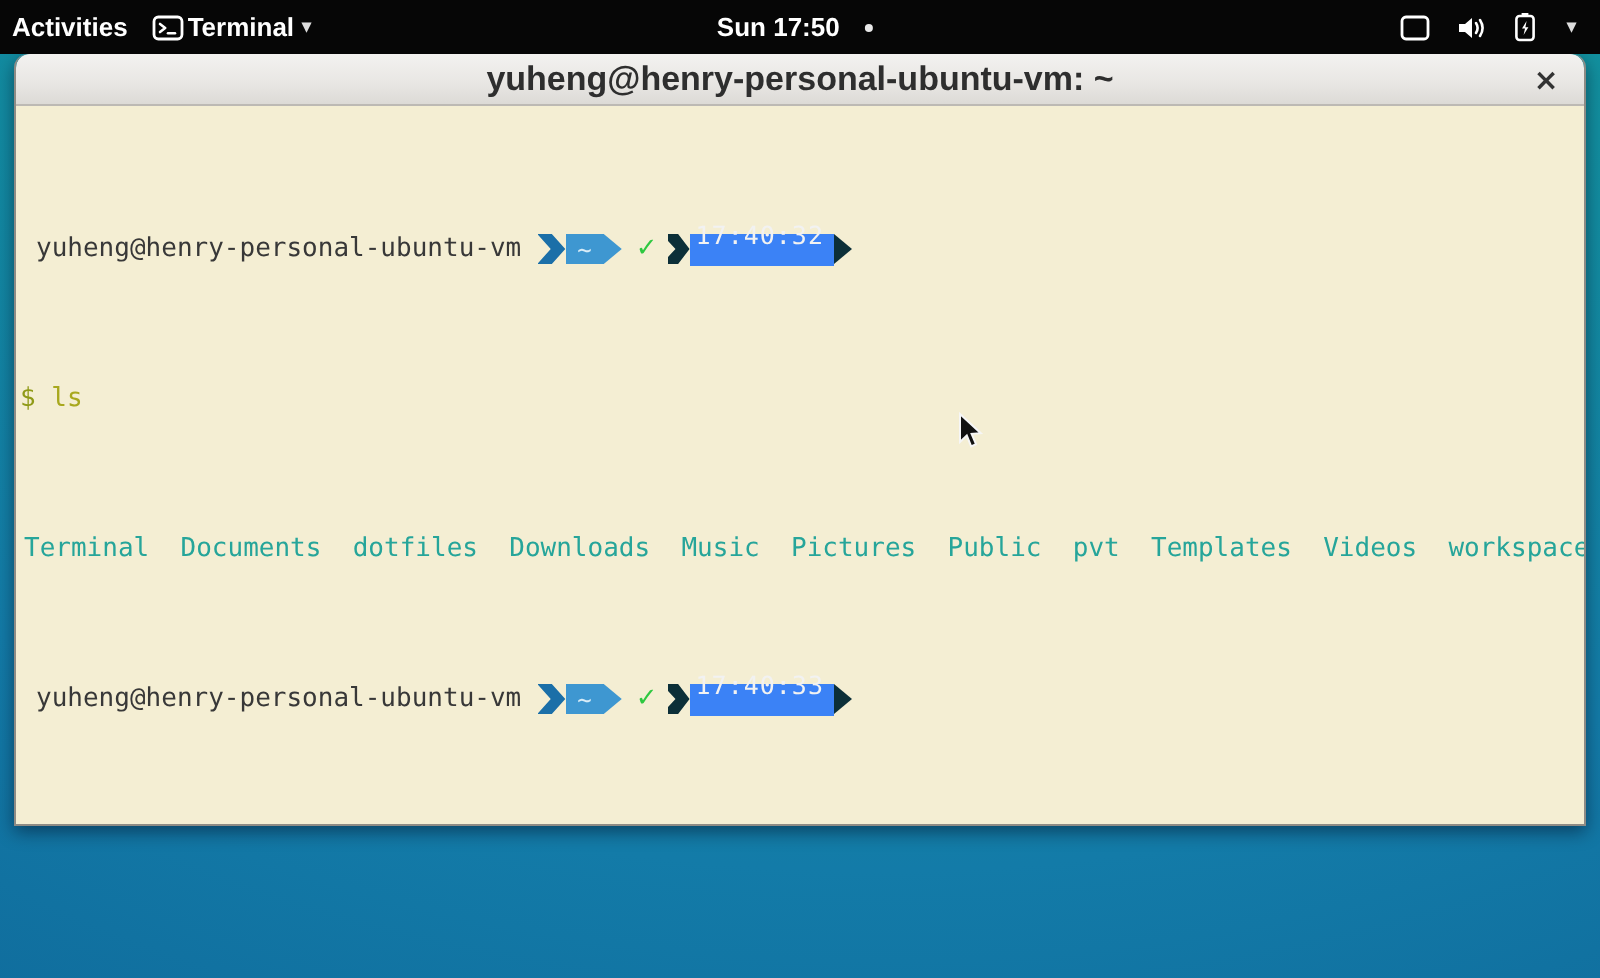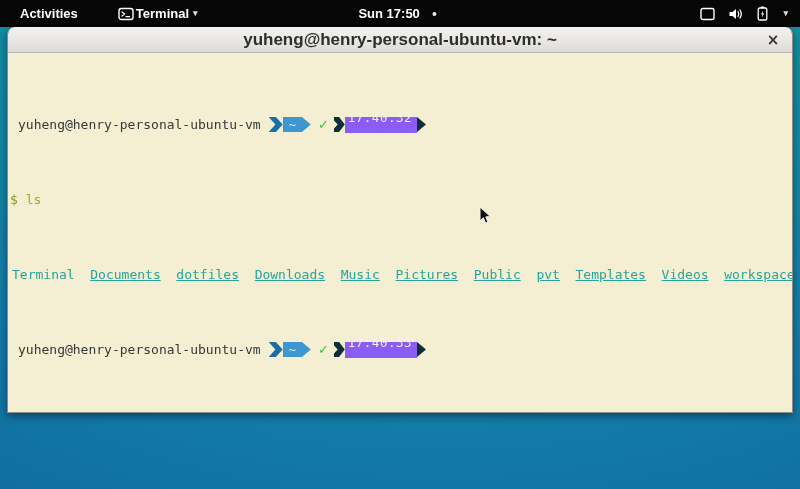--- a/index.html
+++ b/index.html
@@ -11,21 +11,21 @@
       radial-gradient(ellipse 130% 170% at 55% -30%, #0ea795 0%, #12909e 40%, #137ba8 70%, #0e6597 100%);
   }
 
   
   .topbar {
     position:absolute; left:0; top:0; width:800px; height:27px;
     background:#060606; color:#fff; display:flex; align-items:center;
     font-size:13px; font-weight:700; z-index:5;
   }
   .tb-left { display:flex; align-items:center; height:100%; }
-  .tb-item { display:flex; align-items:center; height:100%; padding:0 20px; cursor:default; }
+  .tb-item { display:flex; align-items:center; height:100%; padding:0 6px; cursor:default; }
   .appmenu { gap:2px; }
   .term-icon svg { display:block; }
   .caret { font-size:9px; line-height:1; margin-left:2px; color:#ddd; }
   .tb-center {
     position:absolute; left:50%; top:0; transform:translateX(-53%);
     height:100%; display:flex; align-items:center; gap:13px;
   }
   .notif-dot { width:4px; height:4px; border-radius:50%; background:#e8e8e8; display:inline-block; }
   .tb-right {
     position:absolute; right:0; top:0; height:100%;
@@ -68,28 +68,28 @@
   .pl { display:inline-flex; align-items:stretch; height:15px; }
   .pl-chev-blue { width:14px; background:#1b6fa8;
     clip-path:polygon(0 0, 52% 0, 100% 50%, 52% 100%, 0 100%, 48% 50%); }
   .pl-seg-blue { background:#3e97d1; color:#d9ecf7; padding:0 6px;
     display:flex; align-items:center; font-size:12px; }
   .pl-tip-blue { width:9px; background:#3e97d1; clip-path:polygon(0 0, 100% 50%, 0 100%); }
   .check { color:#2ec840; font-weight:700; padding:0 5px 0 7px;
     font-family:"DejaVu Sans", sans-serif; font-size:13px; }
   .pl-notch-dark { width:11px; background:#0c2f38;
     clip-path:polygon(0 0, 48% 0, 100% 50%, 48% 100%, 0 100%, 0 78%, 36% 50%, 0 22%); }
-  .pl-seg-dark { background:#8b5cf6; color:#f2f2f2; padding:0 5px 16px 3px;
+  .pl-seg-dark { background:#3b82f6; color:#f2f2f2; padding:0 5px 16px 3px;
     display:flex; align-items:center; font-size:12.5px; letter-spacing:.5px; }
   .pl-tip-dark { width:9px; background:#0c2f38; clip-path:polygon(0 0, 100% 50%, 0 100%); }
 
   .dollar { color:#8f9a18; }
   .cmd { color:#a8a81e; margin-left:1ch; }
   .ls-line { color:#26a59a; padding-left:2px; }
-  .ls-item + .ls-item { margin-left:2ch;text-decoration:underline; }
+  .ls-item + .ls-item { margin-left:2ch; }
 
   
   .mouse { position:absolute; left:479px; top:206px; z-index:9; }
 </style>
 </head>
 <body>
 
 <div class="topbar">
   <div class="tb-left">
     <div class="tb-item">Activities</div>

